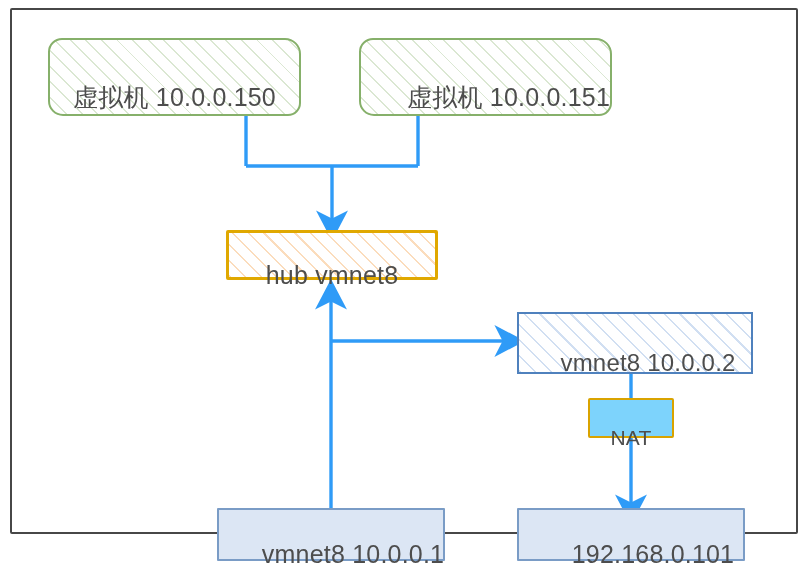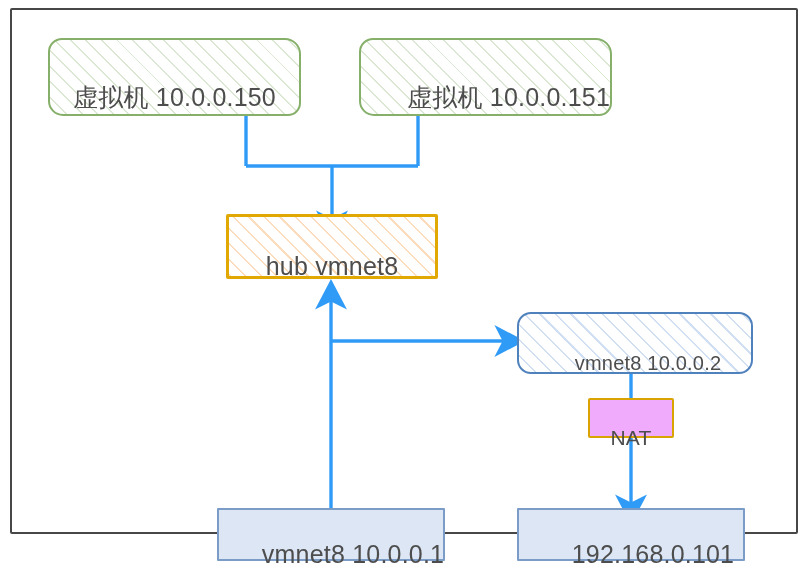--- a/index.html
+++ b/index.html
@@ -55,44 +55,44 @@
       repeating-linear-gradient(45deg,
         rgba(246,178,107,.45) 0 1.6px,
         rgba(255,255,255,0) 1.6px 11px),
       #ffffff;
     font-size:25px;
   }
 
   
   .vnet{
     border:2.5px solid #4f81bd;
-    border-radius:14px;
+    border-radius:0;
     background:
       repeating-linear-gradient(45deg,
         rgba(140,175,222,.40) 0 1.6px,
         rgba(255,255,255,0) 1.6px 11px),
       #ffffff;
-    font-size:20px;
+    font-size:24px;
     padding-left:26px;
   }
 
   
   .host{
     border:2px solid #7a9cc6;
     border-radius:1px;
     background:#dce6f4;
     font-size:25px;
     padding-left:44px;
   }
 
   
   .nat{
     border:2.5px solid #d9a300;
     border-radius:2px;
-    background:#f0abfc;
+    background:#7dd3fc;
     font-size:21px;
   }
 </style>
 </head>
 <body>
 
 <div id="stage">
 
   <div class="frame" style="left:10px;top:8px;width:788px;height:526px;"></div>
 
@@ -126,21 +126,21 @@
   </div>
 
   <div class="node vm" style="left:48px;top:38px;width:253px;height:78px;">
     <span class="lbl">虚拟机 10.0.0.150</span>
   </div>
 
   <div class="node vm" style="left:359px;top:38px;width:253px;height:78px;justify-content:flex-end;">
     <span class="lbl">虚拟机 10.0.0.151</span>
   </div>
 
-  <div class="node hub" style="left:226px;top:214px;width:212px;height:65px;">
+  <div class="node hub" style="left:226px;top:230px;width:212px;height:50px;">
     <span class="lbl">hub vmnet8</span>
   </div>
 
   <div class="node vnet" style="left:517px;top:312px;width:236px;height:62px;">
     <span class="lbl">vmnet8 10.0.0.2</span>
   </div>
 
   <div class="node host" style="left:217px;top:508px;width:228px;height:53px;">
     <span class="lbl">vmnet8 10.0.0.1</span>
   </div>

